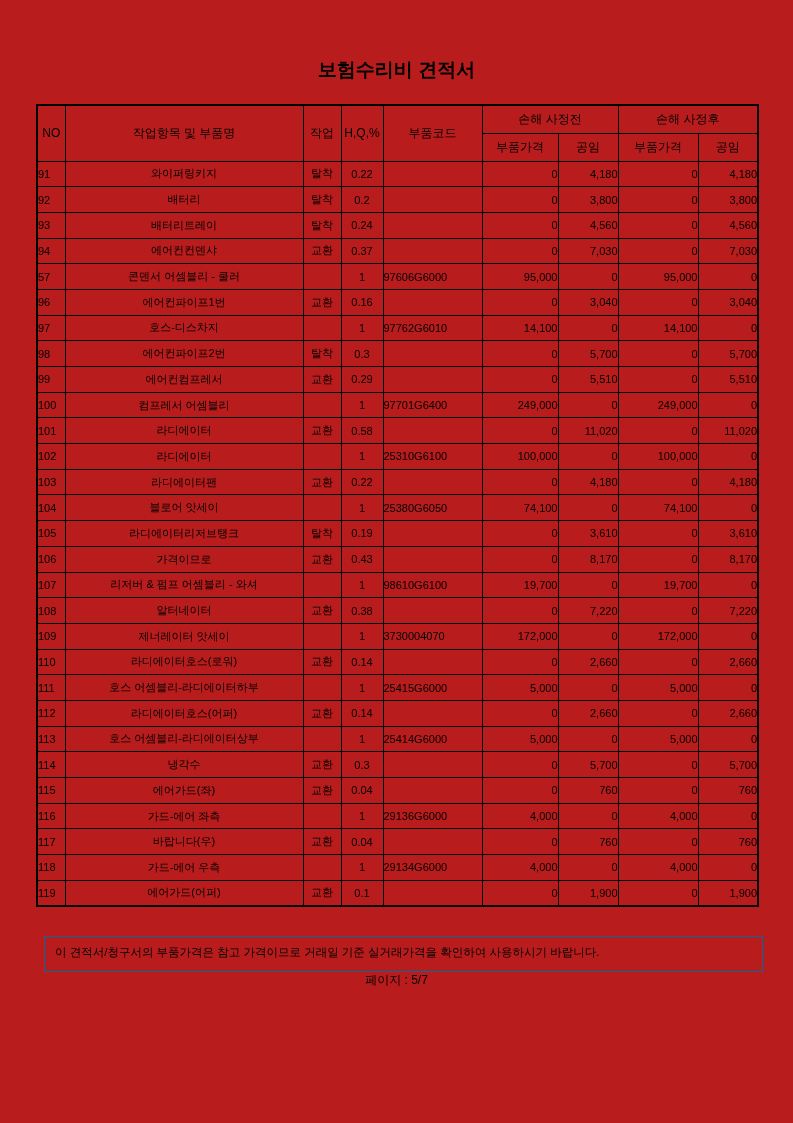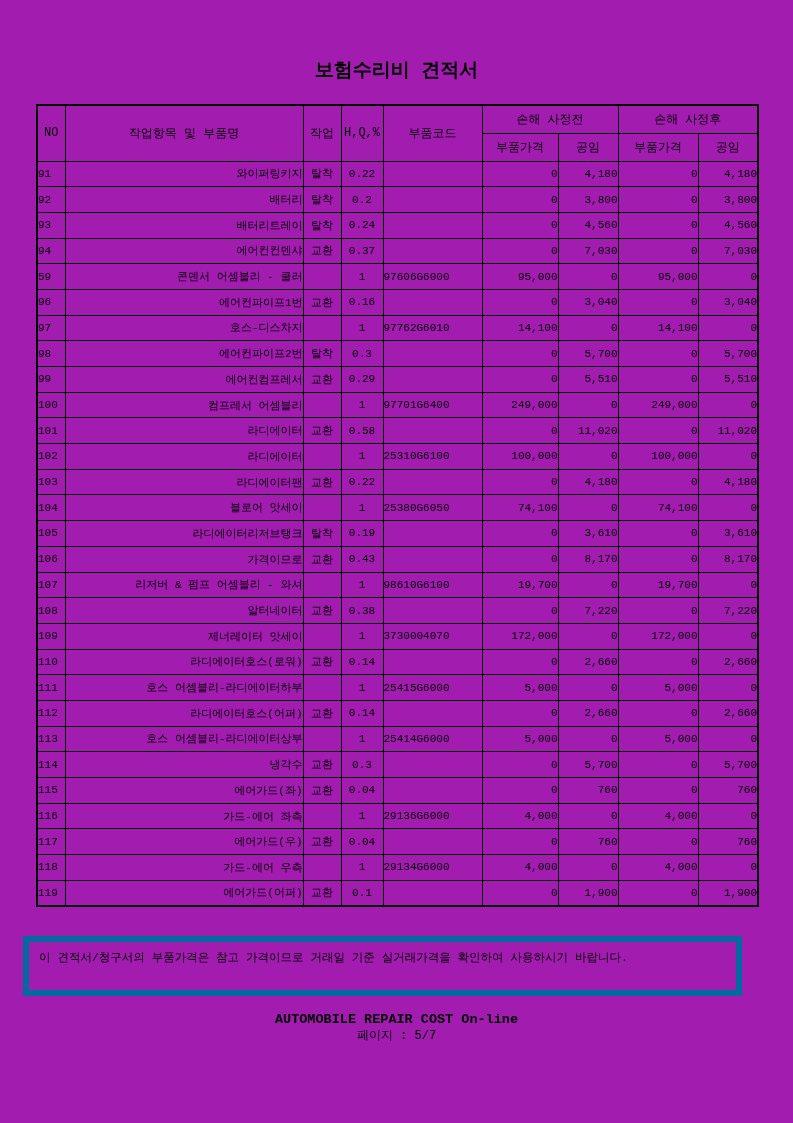--- a/index.html
+++ b/index.html
@@ -5,23 +5,22 @@
   html, body {
     margin: 0;
     padding: 0;
     background: #ffffff;
     font-family: "Liberation Sans", "DejaVu Sans", sans-serif;
   }
   .page {
     position: relative;
     width: 793px;
     height: 1123px;
-    background: #a21caf;
+    background: #b91c1c;
     overflow: hidden;
-    font-family: Liberation Mono, monospace;
   }
   .doc-title {
     padding-top: 57px;
     text-align: center;
     font-size: 19px;
     font-weight: bold;
     color: #000000;
     letter-spacing: 0px;
   }
   table.estimate {
@@ -41,30 +40,30 @@
     box-sizing: border-box;
   }
   table.estimate thead th {
     font-weight: normal;
     text-align: center;
     height: 28px;
     font-size: 12px;
   }
   table.estimate tbody td { height: 25.7px; }
   td.c-no   { }
-  td.c-item { text-align: right; padding-left: 18px; }
+  td.c-item { text-align: center; padding-left: 18px; }
   td.c-work { text-align: center; }
   td.c-hq   { text-align: center; padding-right: 4px; }
   td.c-code { text-align: left; padding-left: 5px; }
   td.c-money{ text-align: right; padding-right: 6px; }
   .notice-box {
-    margin: 29px 0 0 23px;
+    margin: 29px 0 0 44px;
     width: 719px;
-    height: 60px;
-    border: 6px solid #0369a1;
+    height: 36px;
+    border: 1px solid #0369a1;
     box-sizing: border-box;
   }
   .notice-text {
     font-size: 11.5px;
     color: #000000;
     padding: 8px 0 0 10px;
   }
   .brand-line {
     margin-top: 16px;
     text-align: center;
@@ -161,21 +160,21 @@
       <td class="c-item">에어컨컨덴샤</td>
       <td class="c-work">교환</td>
       <td class="c-hq">0.37</td>
       <td class="c-code"></td>
       <td class="c-money">0</td>
       <td class="c-money">7,030</td>
       <td class="c-money">0</td>
       <td class="c-money">7,030</td>
     </tr>
         <tr>
-      <td class="c-no">59</td>
+      <td class="c-no">57</td>
       <td class="c-item">콘덴서 어셈블리 - 쿨러</td>
       <td class="c-work"></td>
       <td class="c-hq">1</td>
       <td class="c-code">97606G6000</td>
       <td class="c-money">95,000</td>
       <td class="c-money">0</td>
       <td class="c-money">95,000</td>
       <td class="c-money">0</td>
     </tr>
         <tr>
@@ -404,21 +403,21 @@
       <td class="c-work"></td>
       <td class="c-hq">1</td>
       <td class="c-code">29136G6000</td>
       <td class="c-money">4,000</td>
       <td class="c-money">0</td>
       <td class="c-money">4,000</td>
       <td class="c-money">0</td>
     </tr>
         <tr>
       <td class="c-no">117</td>
-      <td class="c-item">에어가드(우)</td>
+      <td class="c-item">바랍니다(우)</td>
       <td class="c-work">교환</td>
       <td class="c-hq">0.04</td>
       <td class="c-code"></td>
       <td class="c-money">0</td>
       <td class="c-money">760</td>
       <td class="c-money">0</td>
       <td class="c-money">760</td>
     </tr>
         <tr>
       <td class="c-no">118</td>
@@ -442,18 +441,17 @@
       <td class="c-money">0</td>
       <td class="c-money">1,900</td>
     </tr>
       </tbody>
   </table>
 
   <div class="notice-box">
     <div class="notice-text">이 견적서/청구서의 부품가격은 참고 가격이므로 거래일 기준 실거래가격을 확인하여 사용하시기 바랍니다.</div>
   </div>
 
-  <div class="brand-line">AUTOMOBILE REPAIR COST On-line</div>
   <div class="page-line">페이지 : 5/7</div>
 
   <div class="timestamp">2024-02-15 16:26:13 R71723</div>
 
 </div>
 
 </body></html>

